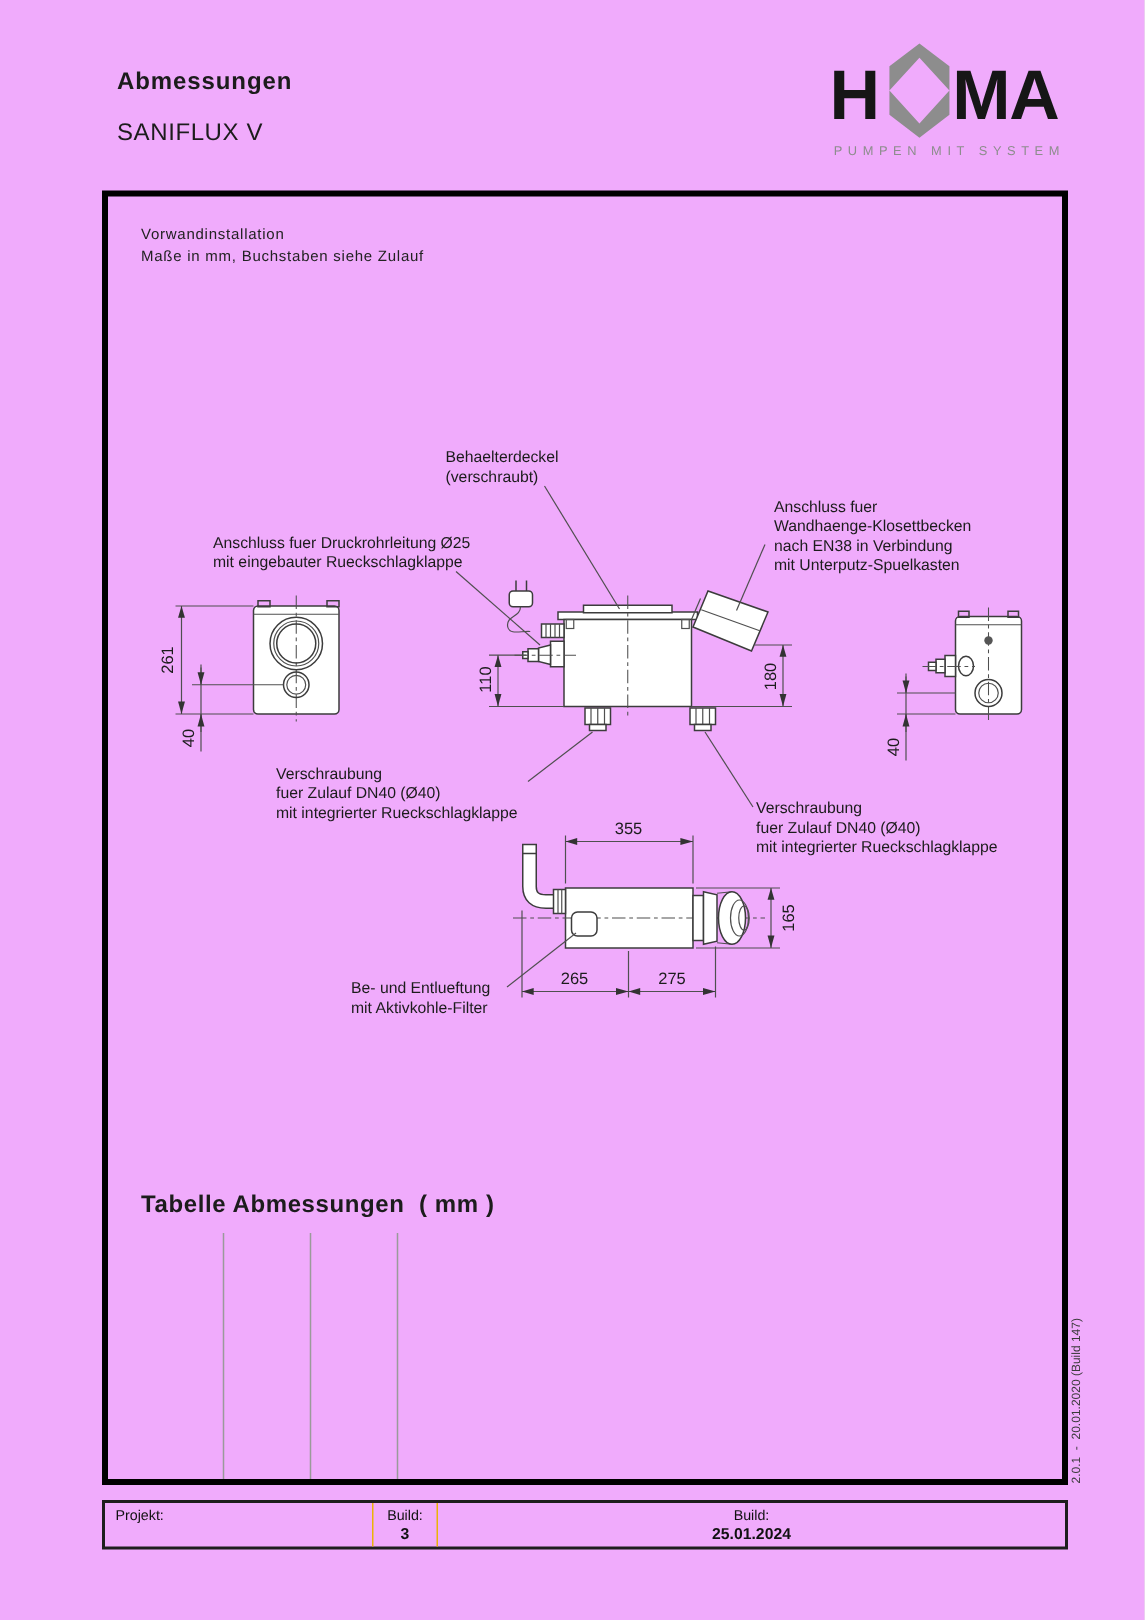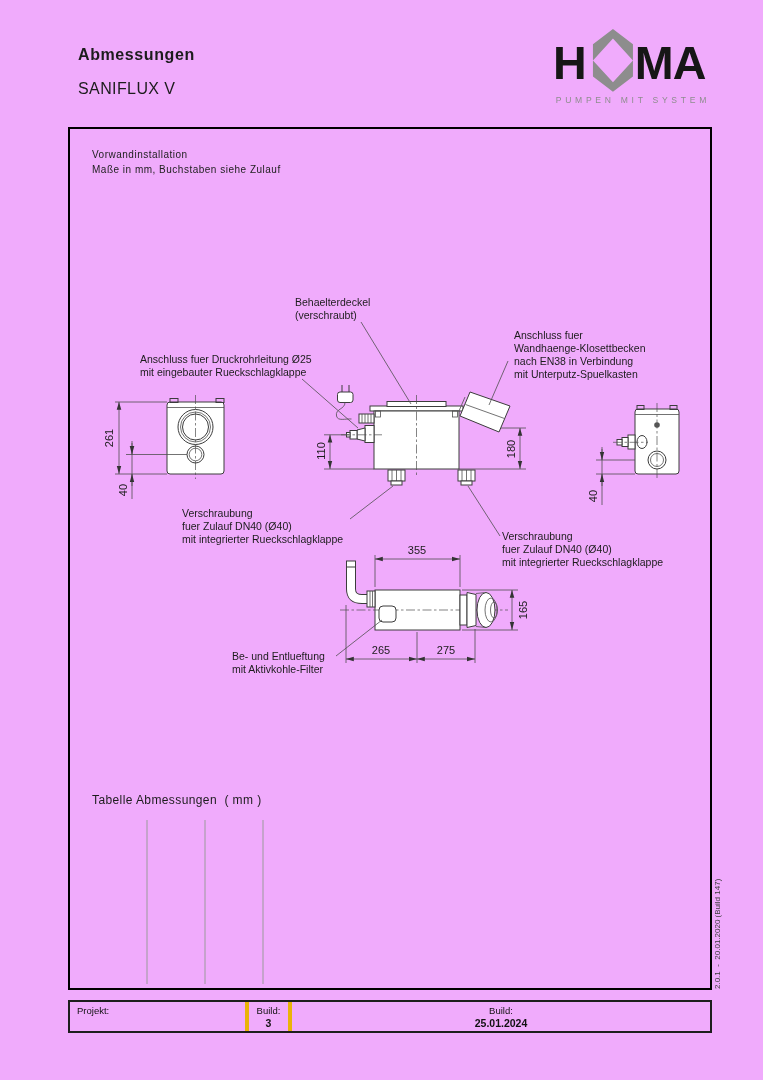--- a/index.html
+++ b/index.html
@@ -4,32 +4,32 @@
 <style>
   html,body{margin:0;padding:0;background:#e8e8e8;}
   .page{position:relative;width:763px;height:1080px;background:#f0abfc;overflow:hidden;
         font-family:"Liberation Sans", sans-serif;color:#1c1c1c;}
   .abs{position:absolute;}
   
   .title{left:78px;top:46px;font-size:16px;font-weight:bold;letter-spacing:.6px;}
   .subtitle{left:78px;top:80px;font-size:16px;letter-spacing:.4px;}
   .logo{left:551px;top:28px;width:162px;height:80px;}
   
-  .content-box{left:68px;top:127px;width:644px;height:863px;border:2px solid #000000;box-sizing:border-box;padding-left:12px;}
+  .content-box{left:68px;top:127px;width:644px;height:863px;border:4px solid #000000;box-sizing:border-box;padding-left:12px;}
   .note{left:22px;font-size:10px;letter-spacing:.5px;color:#222;white-space:pre;}
   .note1{top:20px;} .note2{top:35px;}
-  .tbl-heading{left:22px;top:664px;font-size:12px;font-weight:normal;letter-spacing:.4px;white-space:pre;}
+  .tbl-heading{left:22px;top:664px;font-size:16px;font-weight:bold;letter-spacing:.4px;white-space:pre;}
   .drawing{left:0;top:0;width:640px;height:859px;}
   
   .version{left:713px;top:989px;font-size:8px;color:#3a3a3a;white-space:pre;
            transform:rotate(-90deg);transform-origin:0 0;}
   
   .footer{left:68px;top:1000px;width:644px;height:33px;border:2px solid #1e1e1e;box-sizing:border-box;
           display:flex;align-items:stretch;}
-  .fcell{border-right:4px solid #eab308;box-sizing:border-box;padding:3px 0 0 7px;font-size:9.5px;color:#111;}
+  .fcell{border-right:1px solid #eab308;box-sizing:border-box;padding:3px 0 0 7px;font-size:9.5px;color:#111;}
   .fcell:last-child{border-right:none;}
   .fc1{width:179px;} .fc2{width:243px;} .fc3{width:117px;}
   .fc4{width:43px;text-align:center;padding-left:0;} .fc5{flex:1;text-align:center;padding-left:0;}
   .fval{font-weight:bold;font-size:10.5px;margin-top:1px;}
   
   svg text{font-family:"Liberation Sans", sans-serif;}
   .ln{stroke:#3c3c3c;stroke-width:1;fill:none;}
   .lnf{stroke:#3c3c3c;stroke-width:1;fill:#ffffff;}
   .thin{stroke:#4f4f4f;stroke-width:.8;fill:none;}
   .dash{stroke:#4f4f4f;stroke-width:.7;fill:none;stroke-dasharray:9 2.5 2.5 2.5;}

